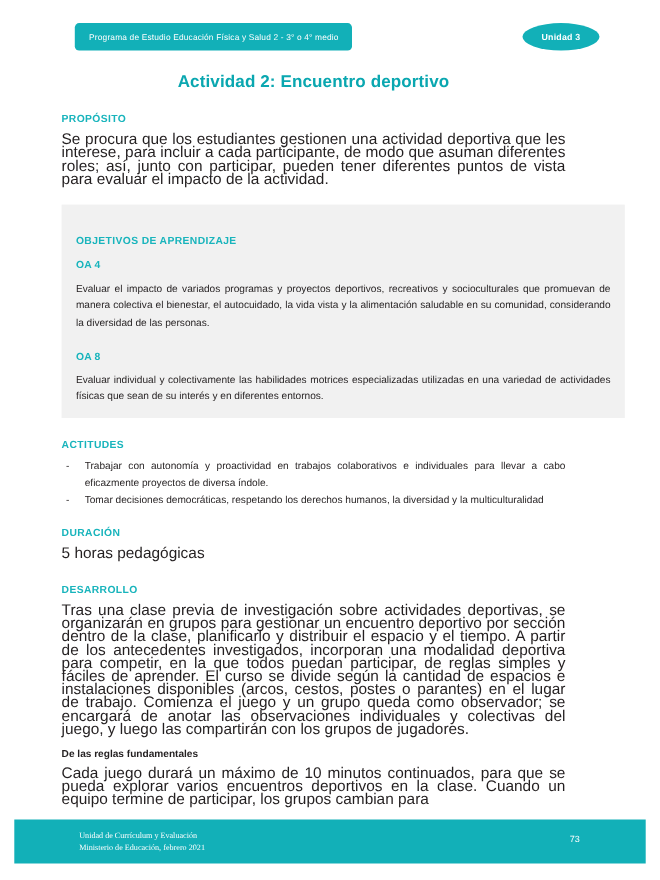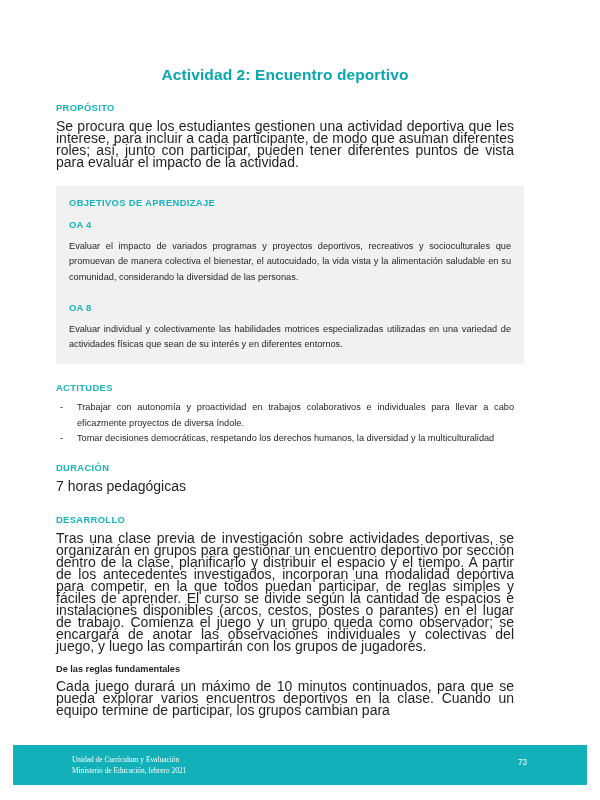--- a/index.html
+++ b/index.html
@@ -104,23 +104,23 @@
     color: #231f20;
   }
   .spacer-16 { height: 16px; }
   .spacer-18 { height: 18px; }
   .spacer-22 { height: 22px; }
   .spacer-10 { height: 10px; }
 
   
   .oa-box {
     background: #f1f1f1;
-    padding: 11px 13px 12px 13px;
+    padding: 27px 13px 12px 13px;
     box-sizing: border-box;
-    width: 468px;
+    width: 512px;
   }
   .oa-box-title {
     color: #18b4bc;
     font-size: 9.4px;
     font-weight: bold;
     letter-spacing: 0.35px;
     margin: 0 0 11px 0;
   }
   .oa-code {
     color: #18b4bc;
@@ -195,20 +195,28 @@
     top: 13px;
     color: #ffffff;
     font-size: 8.2px;
   }
 </style>
 </head>
 <body>
 
 <div class="page">
 
+  <div class="header">
+    <div class="header-tab">
+      <span class="header-tab-label">Programa de Estudio Educación Física y Salud 2 - 3° o 4° medio</span>
+    </div>
+    <div class="unit-badge">
+      <span class="unit-badge-label">Unidad 3</span>
+    </div>
+  </div>
 
   <div class="content">
 
     <h1 class="activity-title">Actividad 2: Encuentro deportivo</h1>
 
     <div class="section-heading">PROPÓSITO</div>
     <p class="body-text">Se procura que los estudiantes gestionen una actividad deportiva que les interese, para incluir a cada participante, de modo que asuman diferentes roles; así, junto con participar, pueden tener diferentes puntos de vista para evaluar el impacto de la actividad.</p>
 
     <div class="spacer-18"></div>
 
@@ -234,21 +242,21 @@
       </li>
       <li class="attitude-item">
         <span class="attitude-dash">-</span>
         <span>Tomar decisiones democráticas, respetando los derechos humanos, la diversidad y la multiculturalidad</span>
       </li>
     </ul>
 
     <div class="spacer-16"></div>
 
     <div class="section-heading">DURACIÓN</div>
-    <p class="body-text">7 horas pedagógicas</p>
+    <p class="body-text">5 horas pedagógicas</p>
 
     <div class="spacer-22"></div>
 
     <div class="section-heading">DESARROLLO</div>
     <p class="body-text">Tras una clase previa de investigación sobre actividades deportivas, se organizarán en grupos para gestionar un encuentro deportivo por sección dentro de la clase, planificarlo y distribuir el espacio y el tiempo. A partir de los antecedentes investigados, incorporan una modalidad deportiva para competir, en la que todos puedan participar, de reglas simples y fáciles de aprender. El curso se divide según la cantidad de espacios e instalaciones disponibles (arcos, cestos, postes o parantes) en el lugar de trabajo. Comienza el juego y un grupo queda como observador; se encargará de anotar las observaciones individuales y colectivas del juego, y luego las compartirán con los grupos de jugadores.</p>
 
     <div class="spacer-10"></div>
 
     <div class="subheading">De las reglas fundamentales</div>
     <p class="body-text">Cada juego durará un máximo de 10 minutos continuados, para que se pueda explorar varios encuentros deportivos en la clase. Cuando un equipo termine de participar, los grupos cambian para</p>

